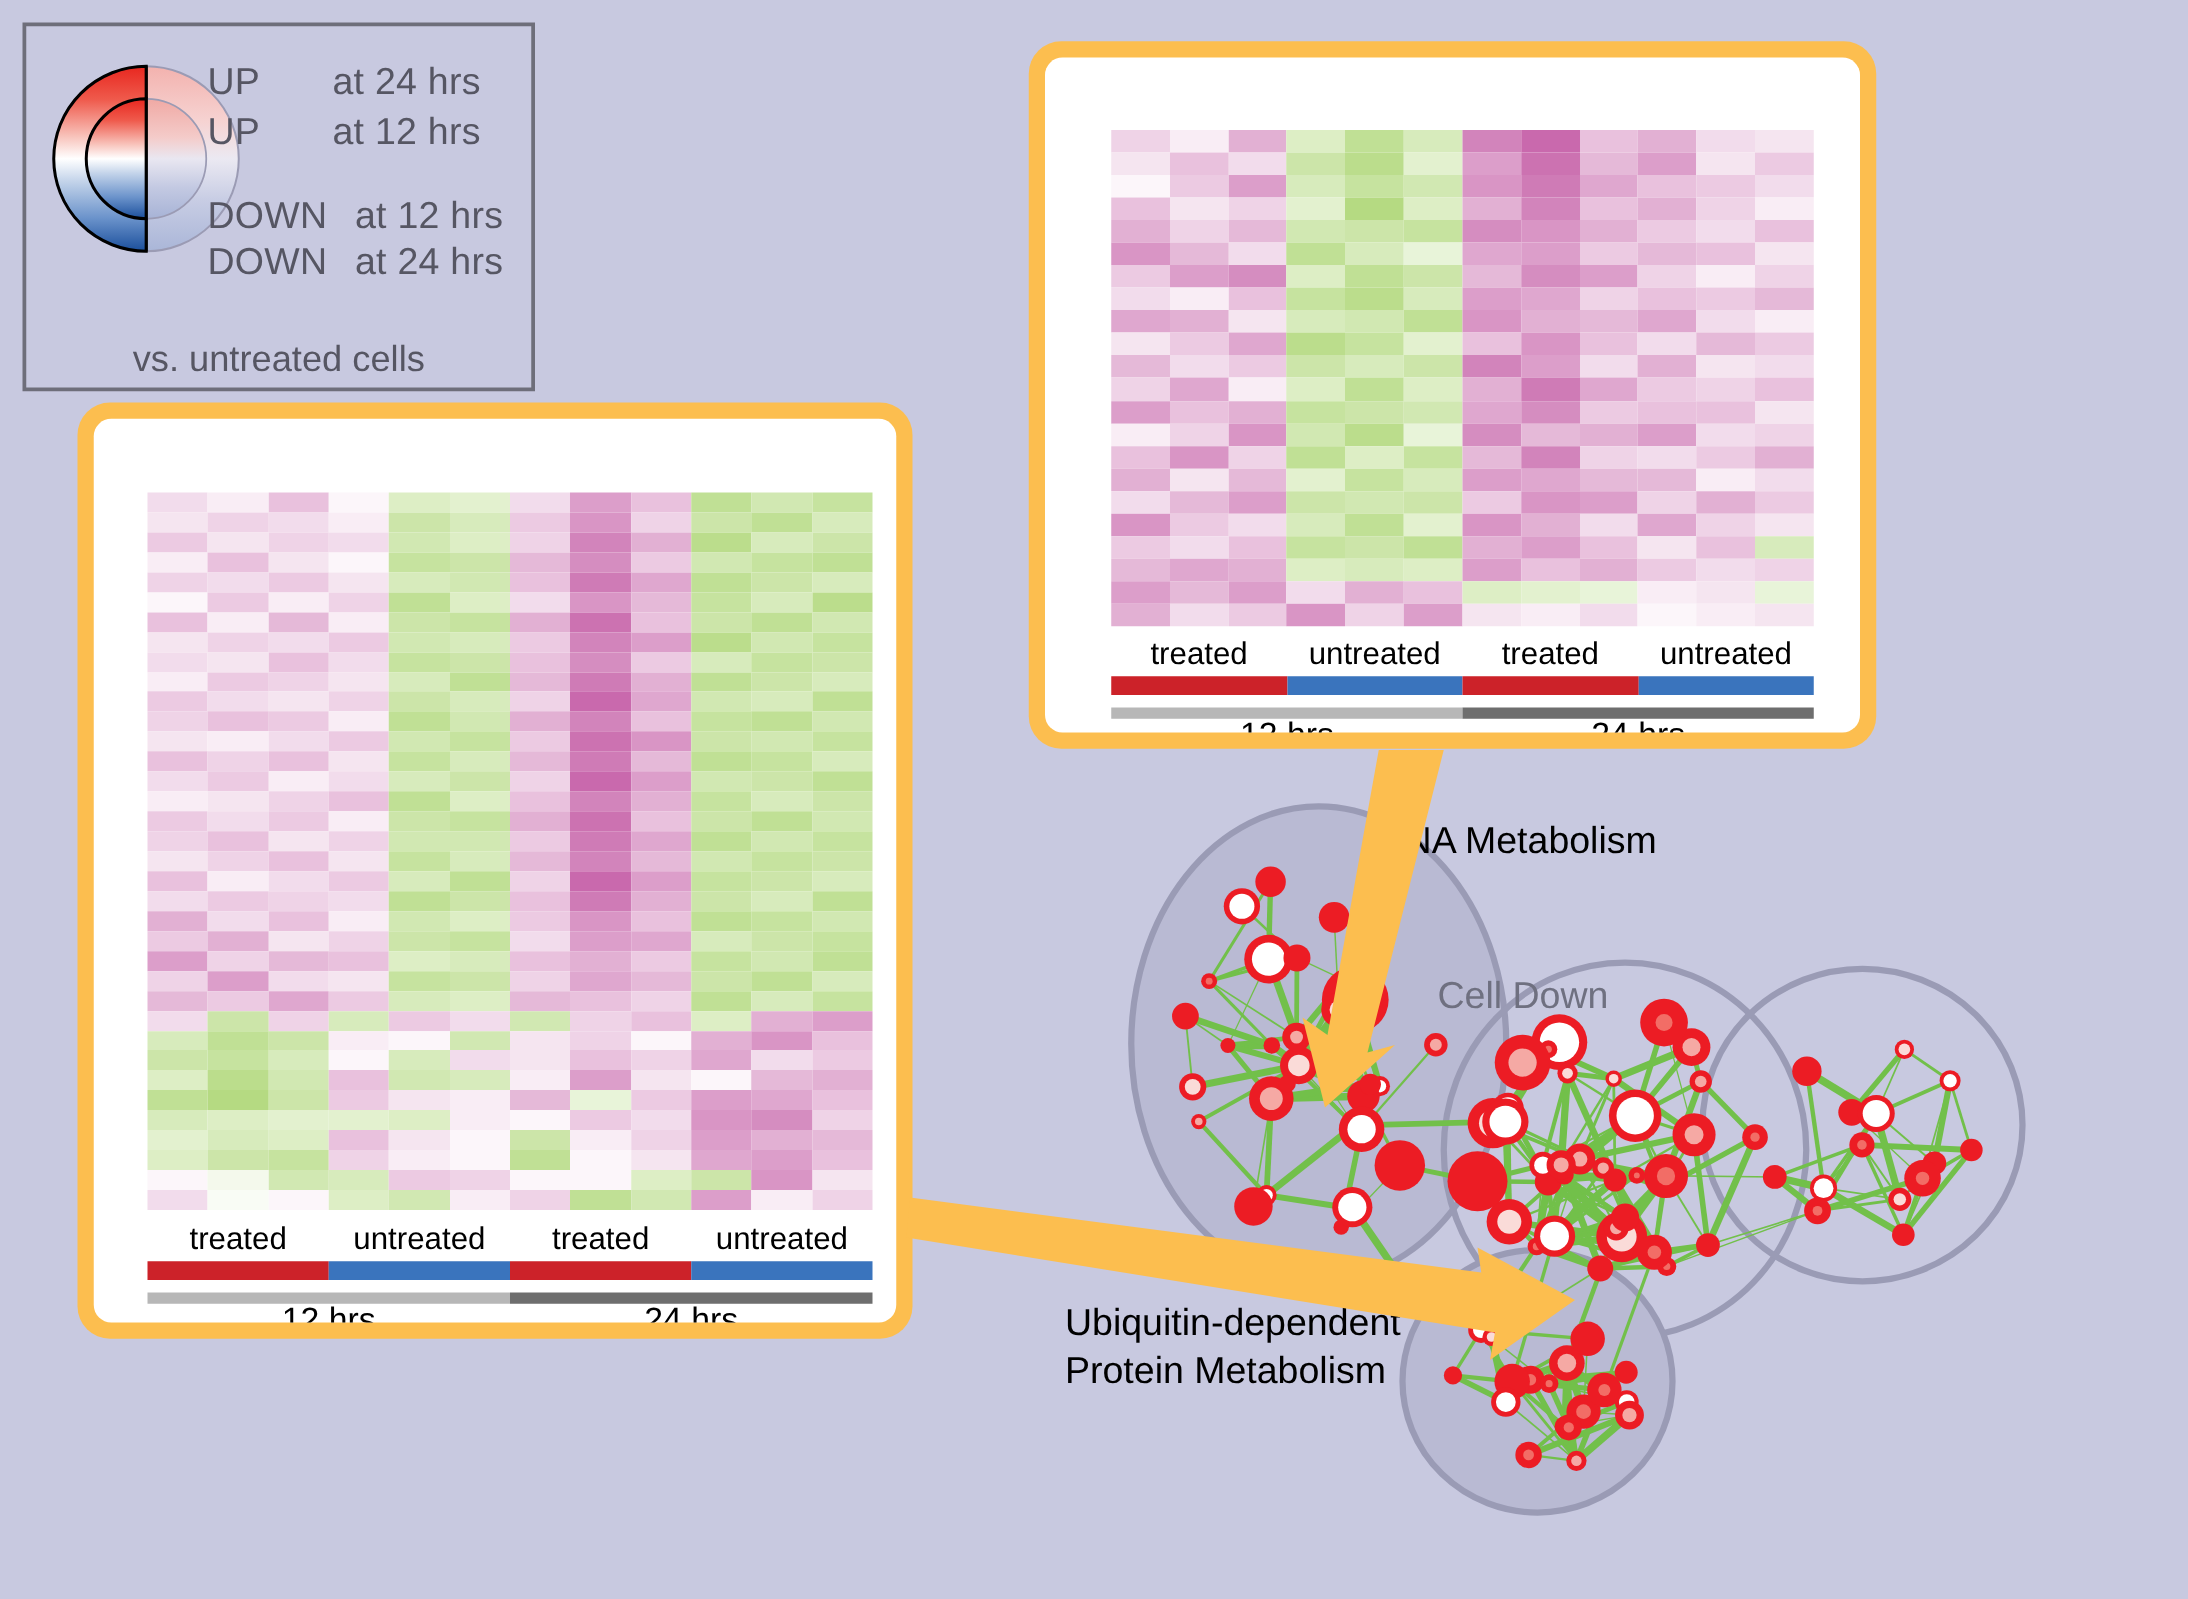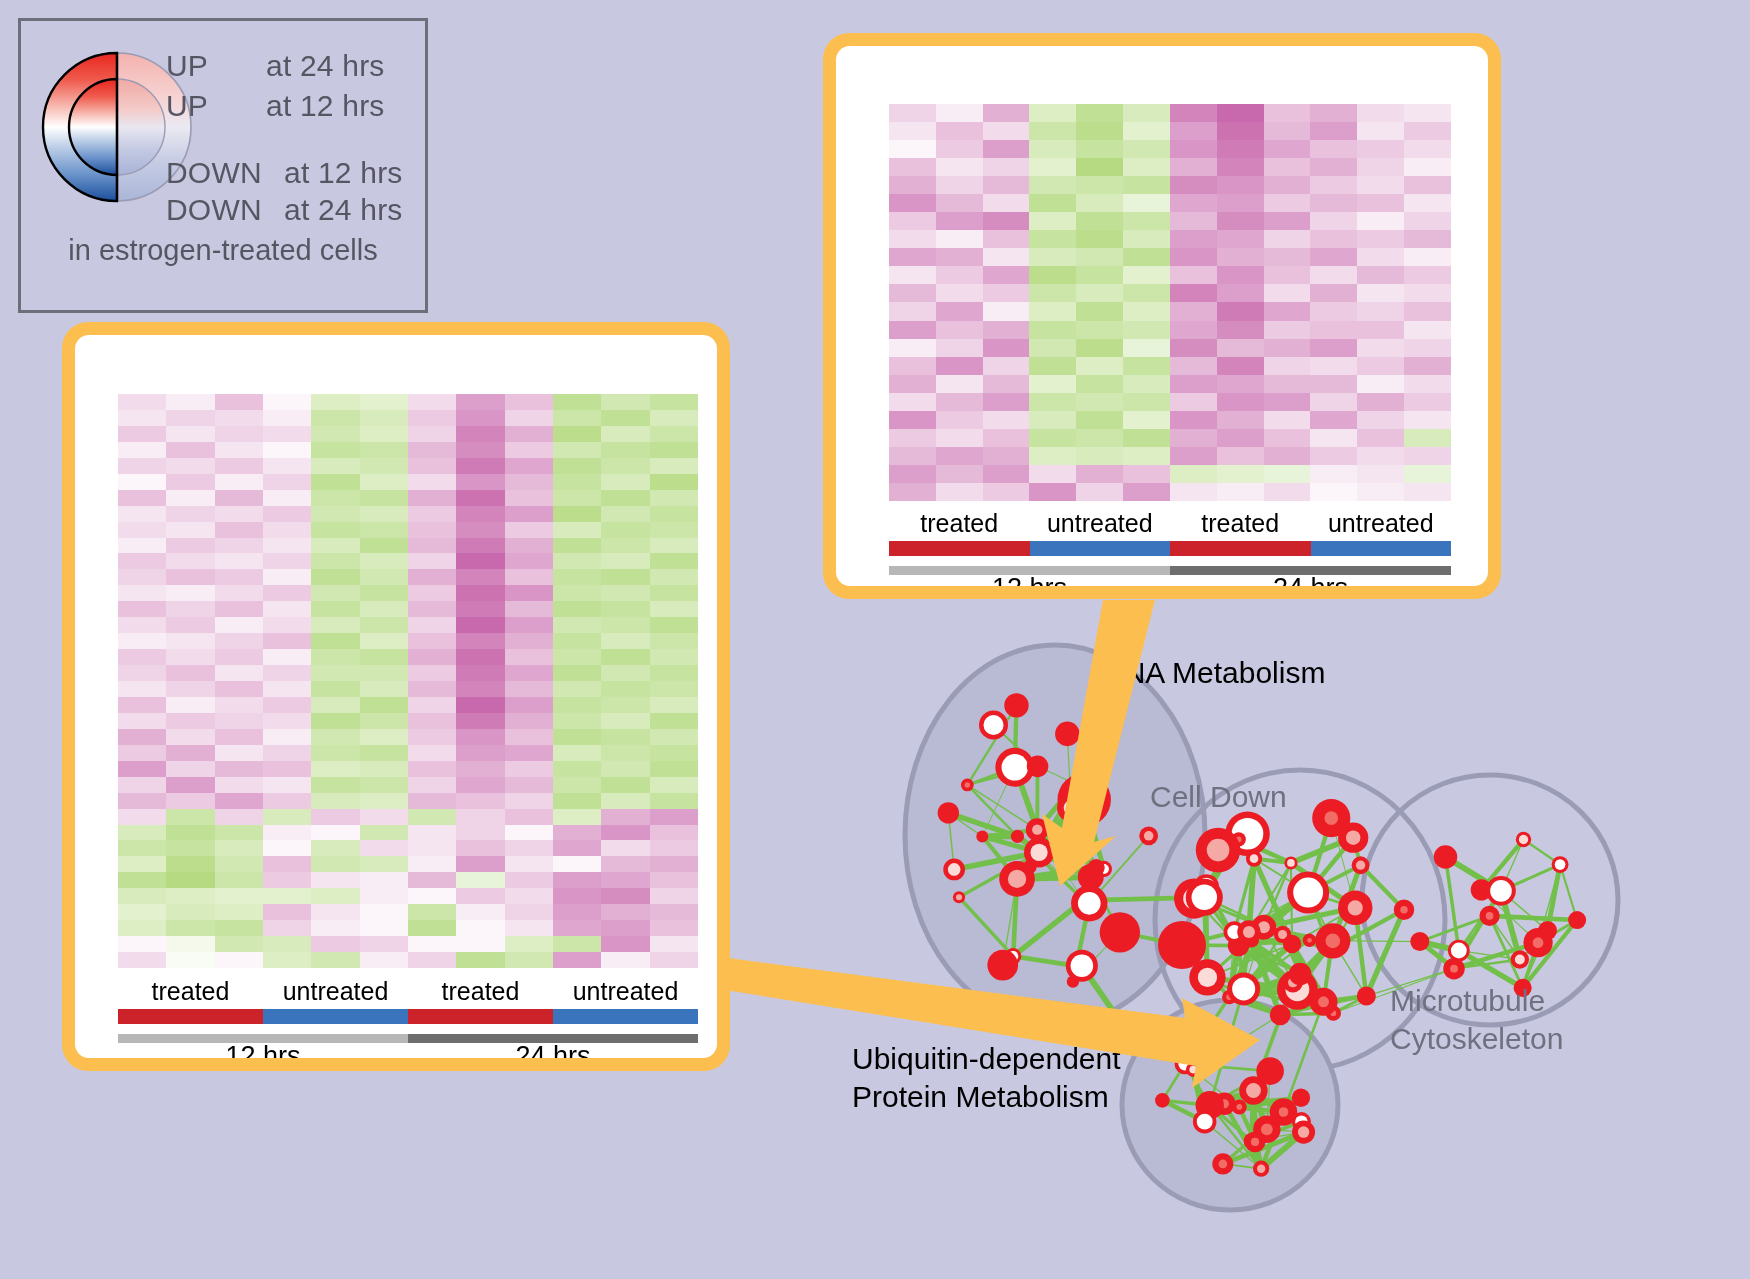--- a/index.html
+++ b/index.html
@@ -135,21 +135,21 @@
 
     <span class="wheel-txt" style="left:145px;top:68px;">UP</span>
     <span class="wheel-txt" style="left:245px;top:68px;">at 12 hrs</span>
 
     <span class="wheel-txt" style="left:145px;top:135px;">DOWN</span>
     <span class="wheel-txt" style="left:263px;top:135px;">at 12 hrs</span>
 
     <span class="wheel-txt" style="left:145px;top:172px;">DOWN</span>
     <span class="wheel-txt" style="left:263px;top:172px;">at 24 hrs</span>
 
-    <div class="wheel-foot" style="top:210px;">in estrogen-treated cells</div>
+    <div class="wheel-foot" style="top:248px;">vs. untreated cells</div>
   </div>
 
 
   <div class="orange-panel" id="fork-panel">
     <div class="inner">
       <div class="hm-grid" id="fork-grid" style="position: absolute; left: 53px; top: 58px; width: 562px; height: 397px; grid-template-columns: repeat(12, 1fr); grid-template-rows: repeat(22, 1fr);">
           <div class="hm-cell" style="background: rgb(239, 211, 231);"></div>
           <div class="hm-cell" style="background: rgb(249, 237, 245);"></div>
           <div class="hm-cell" style="background: rgb(226, 176, 211);"></div>
           <div class="hm-cell" style="background: rgb(221, 238, 197);"></div>
@@ -1526,22 +1526,20 @@
             <circle cx="392" cy="345" r="24" fill="#ec1c24"></circle>
           </g>
           <g>
             <circle cx="336" cy="430" r="10" fill="#ec1c24"></circle>
           </g>
         </g>
     </svg>
 
     <div class="net-label" id="label-dna">DNA Metabolism</div>
     <div class="net-label" id="label-cellcycle">Cell Down</div>
-    <div class="net-label" id="label-micro">Microtubule
-Cytoskeleton</div>
     <div class="net-label" id="label-ubiq">Ubiquitin-dependent
 Protein Metabolism</div>
   </div>
 
   <svg class="abs" id="connectors" width="1750" height="1279" viewBox="0 0 1750 1279" style="left:0;top:0;pointer-events:none;">
 
     <polygon fill="#fcbe4f" points="1103,600 1155,600 1094,842 1116,836 1060,886 1042,814 1062,828"></polygon>
 
     <polygon fill="#fcbe4f" points="728,958 1185,1018 1182,998 1260,1040 1192,1088 1196,1066 725,990"></polygon>
   </svg>

